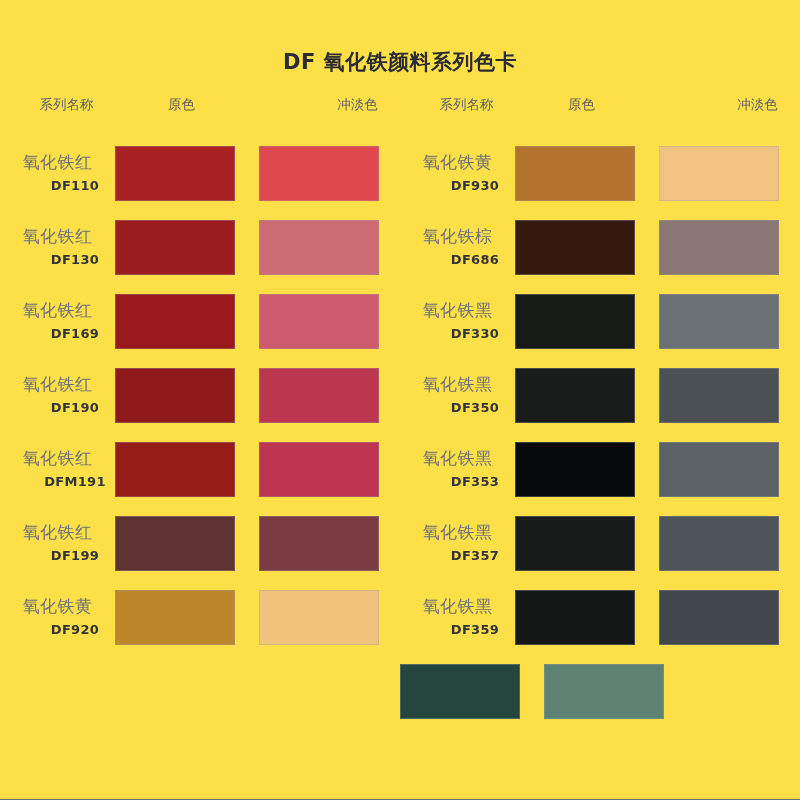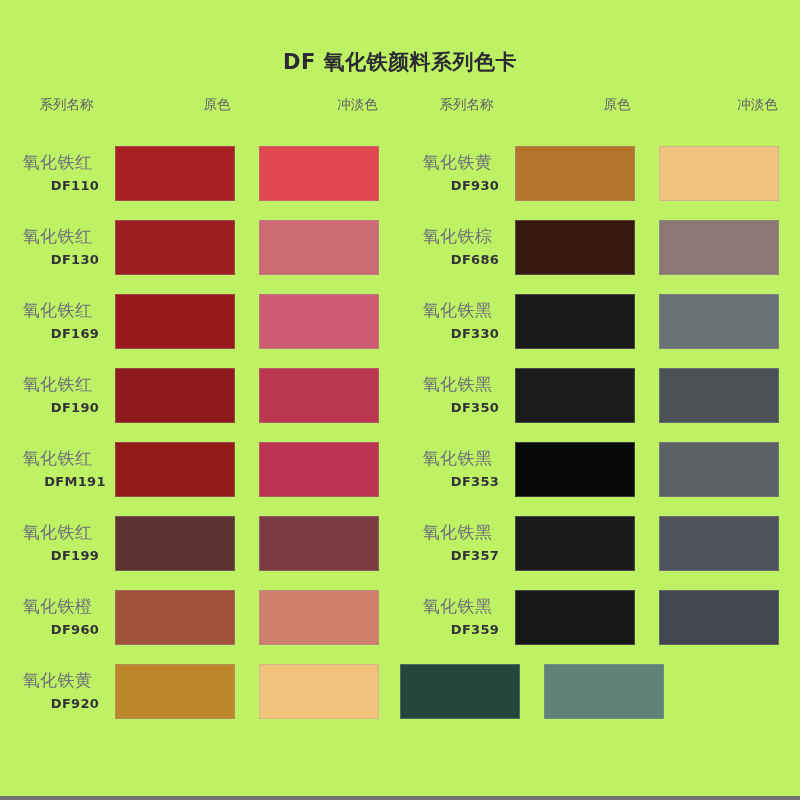--- a/index.html
+++ b/index.html
@@ -13,23 +13,23 @@
     background: #ffffff;
     font-family: "DejaVu Sans", "Liberation Sans", sans-serif;
     overflow: hidden;
     position: relative;
   }
 
   .card {
     width: 800px;
     height: 800px;
     box-sizing: border-box;
-    background: #bef264;
+    background: #fde047;
     position: relative;
-    border-bottom: 4px solid #737373;
+    border-bottom: 1px solid #737373;
   }
 
   .chart-title {
     text-align: center;
     font-size: 21px;
     font-weight: 600;
     color: #2b2b33;
     letter-spacing: 0.5px;
     padding-top: 52px;
     line-height: 1;
@@ -65,21 +65,21 @@
     font-weight: 500;
     line-height: 28px;
     padding-left: 9px;
   }
 
   .col-name   { width: 115px; flex: 0 0 115px; }
   .col-orig   { width: 142px; flex: 0 0 142px; }
   .col-tint   { width: 143px; flex: 0 0 143px; }
 
   .head-cell.col-name { text-align: center; }
-  .head-cell.col-orig { text-align: center; padding-left: 44px; box-sizing: border-box; }
+  .head-cell.col-orig { text-align: left; padding-left: 44px; box-sizing: border-box; }
   .head-cell.col-tint { text-align: center; padding-left: 40px; box-sizing: border-box; }
 
   .rows { margin-top: 18px; }
 
   .row {
     display: flex;
     align-items: center;
     height: 74px;
   }
 
@@ -212,32 +212,20 @@
               </div>
               <div class="swatch-cell orig">
                 <div class="swatch" style="background: rgb(94, 50, 48);"></div>
               </div>
               <div class="swatch-cell tint">
                 <div class="swatch" style="background: rgb(124, 58, 67);"></div>
               </div>
             </div>
             <div class="row">
               <div class="name-cell">
-                <span class="name-cn">氧化铁橙</span>
-                <span class="name-code">DF960</span>
-              </div>
-              <div class="swatch-cell orig">
-                <div class="swatch" style="background: rgb(161, 81, 58);"></div>
-              </div>
-              <div class="swatch-cell tint">
-                <div class="swatch" style="background: rgb(208, 126, 108);"></div>
-              </div>
-            </div>
-            <div class="row">
-              <div class="name-cell">
                 <span class="name-cn">氧化铁黄</span>
                 <span class="name-code">DF920</span>
               </div>
               <div class="swatch-cell orig">
                 <div class="swatch" style="background: rgb(189, 134, 43);"></div>
               </div>
               <div class="swatch-cell tint">
                 <div class="swatch" style="background: rgb(240, 194, 124);"></div>
               </div>
             </div>

